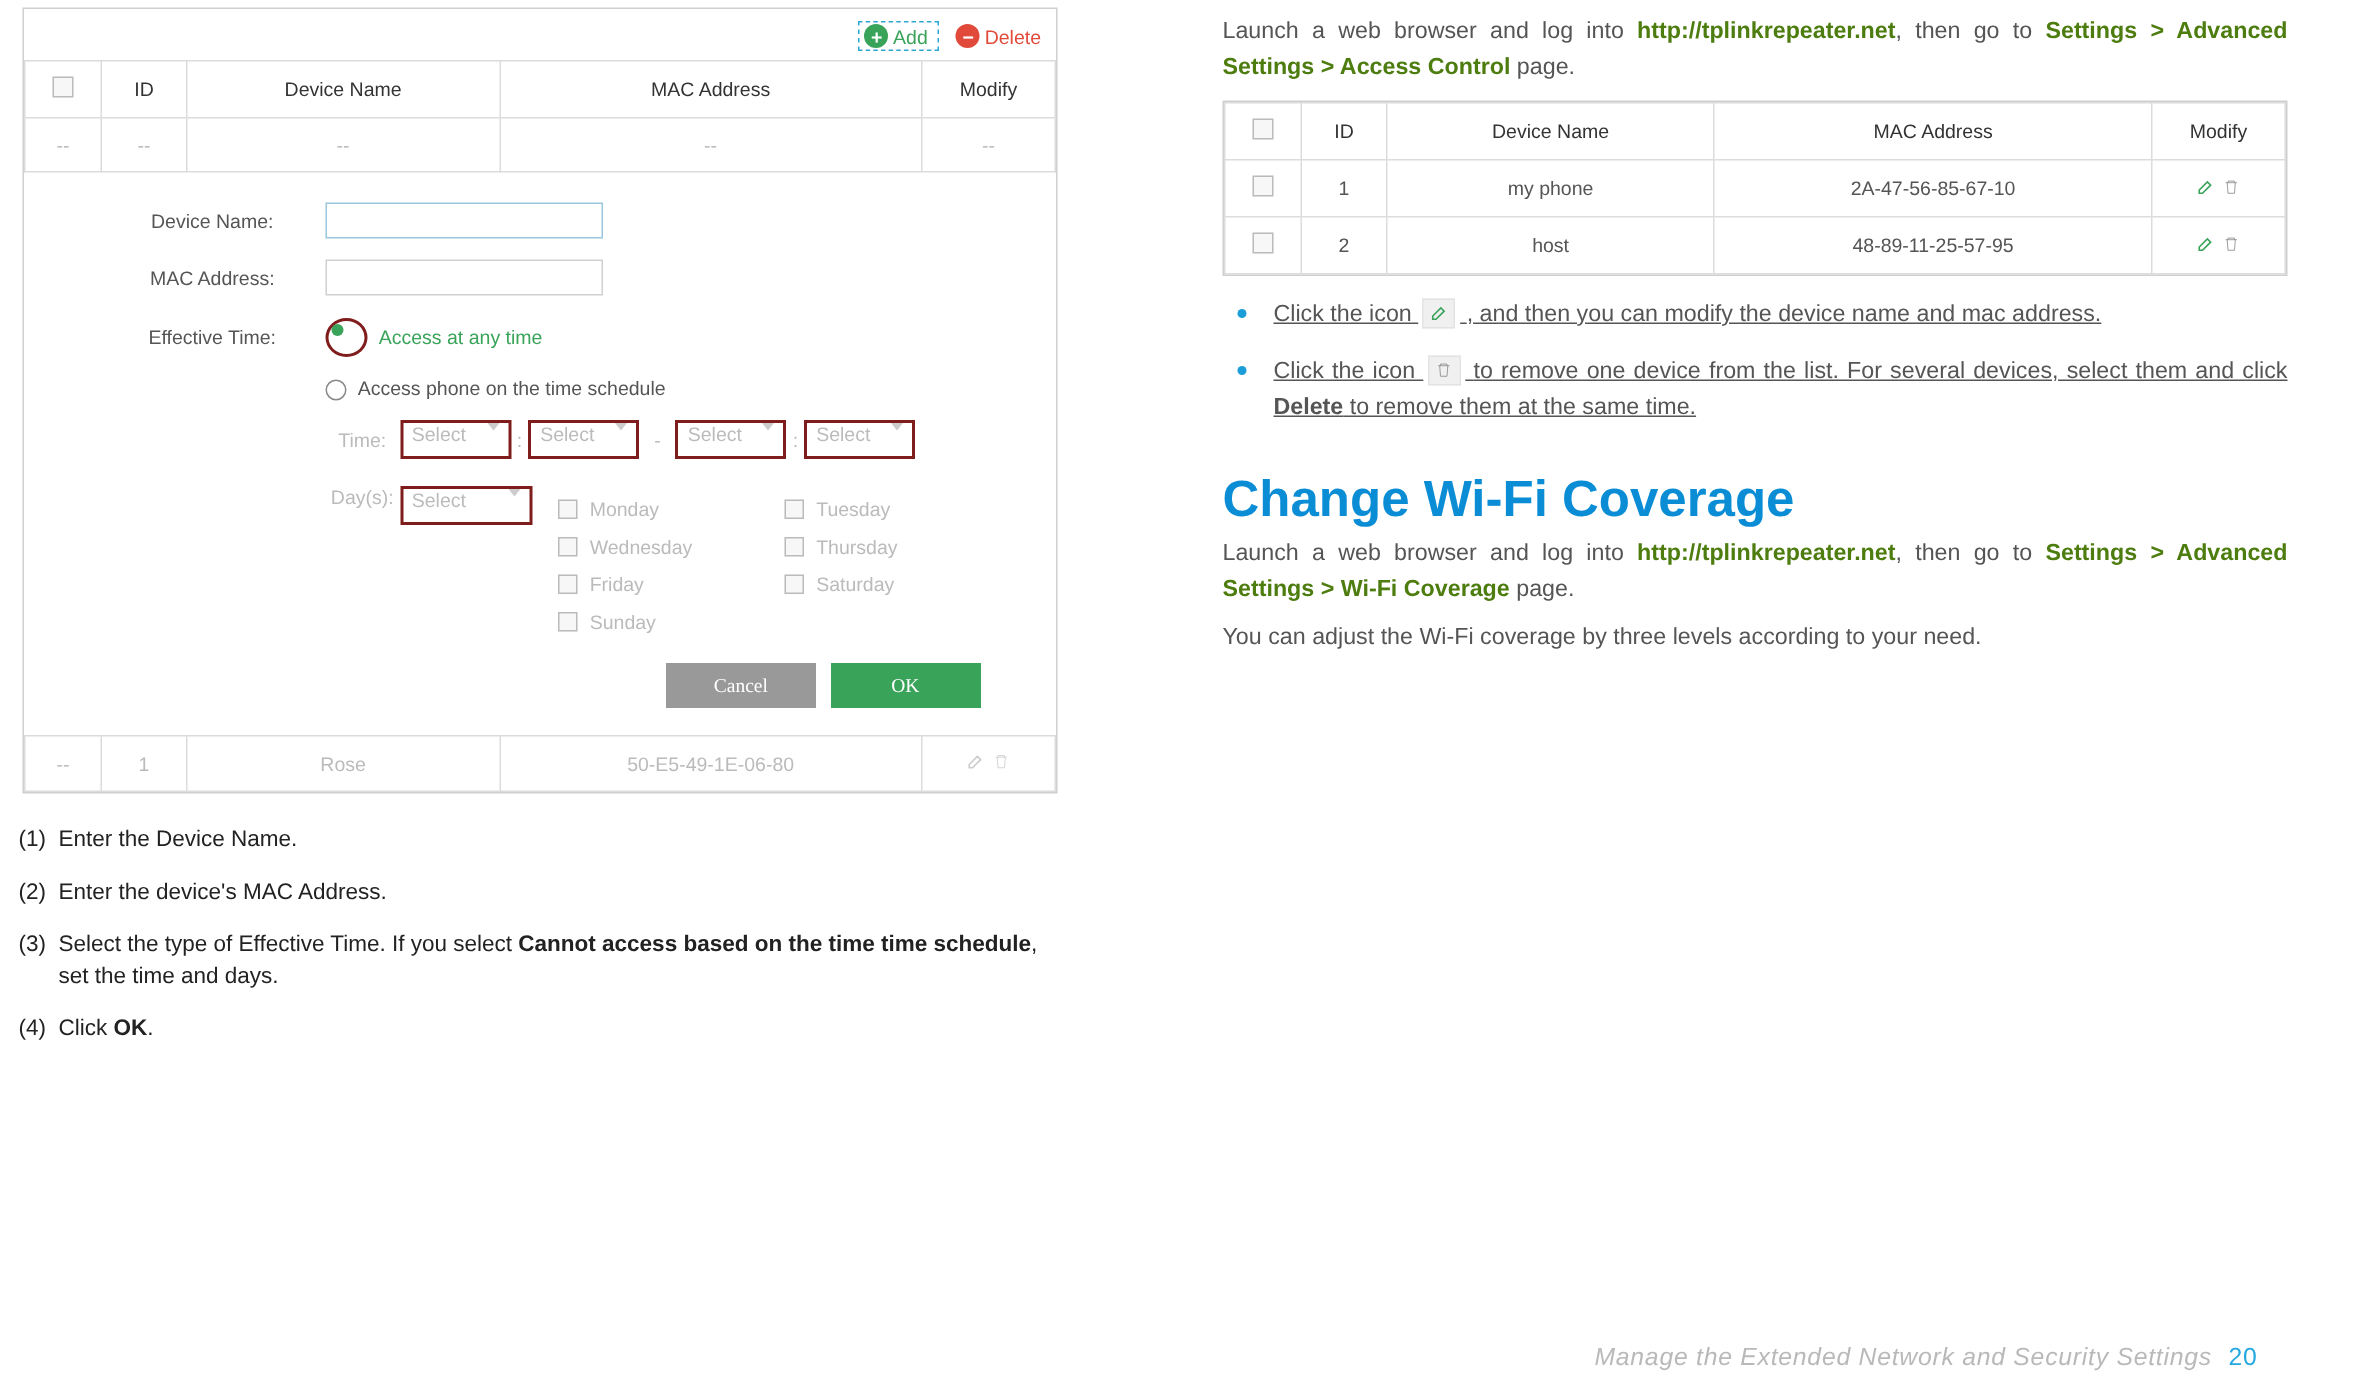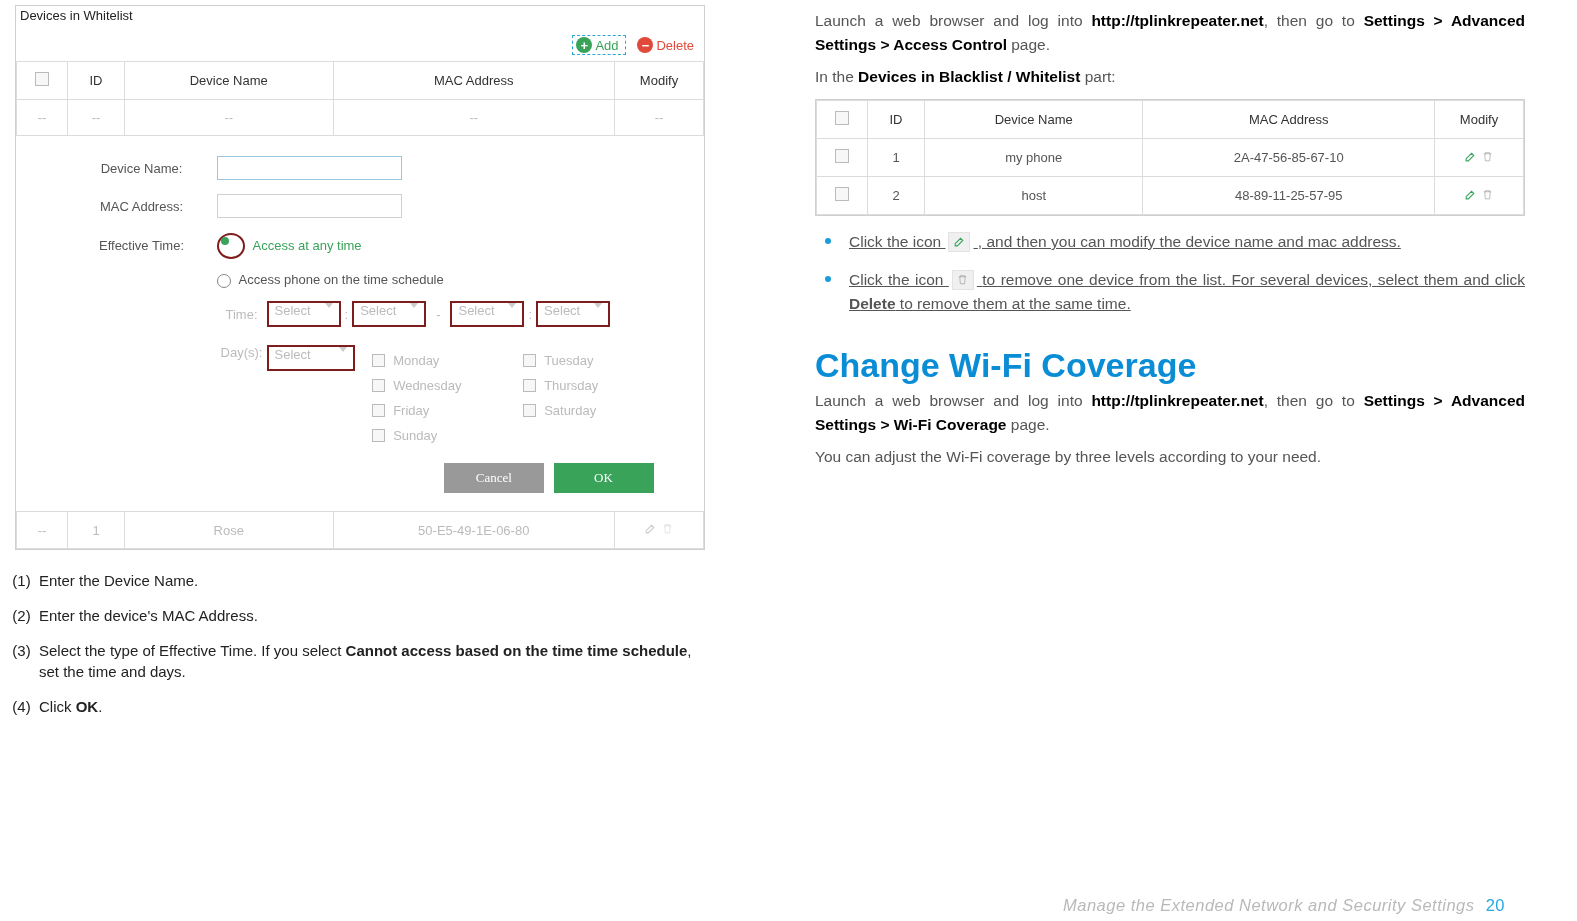--- a/index.html
+++ b/index.html
@@ -131,21 +131,21 @@
 
   
   ol.inst { padding-left: 24px; margin-top: 20px; }
   ol.inst > li { margin-bottom: 14px; font-size: 15px; color: #222; line-height: 1.4; }
   ol.inst > li::marker { content: "(" counter(list-item) ")  "; }
 
   
   .h2blue { color: #0b8dd6; font-size: 20px; margin: 0 0 8px 0; font-weight: normal; }
   .h1blue { color: #0b8dd6; font-size: 34px; font-weight: bold; margin: 30px 0 4px 0; }
   .prose { font-size: 15.5px; color: #555; line-height: 1.55; text-align: justify; margin: 4px 0 8px 0; }
-  .prose b { color: #000000; }
+  .prose b { color: #4d7c0f; }
   .bulleted { list-style: none; padding-left: 34px; margin: 14px 0 6px 0; }
   .bulleted li { position: relative; margin-bottom: 14px; font-size: 15.5px; color: #555; line-height: 1.55; text-align: justify; text-decoration: underline; }
   .bulleted li::before {
     content: ""; position: absolute; left: -24px; top: 8px;
     width: 6px; height: 6px; border-radius: 50%; background: #1b9dd8;
   }
 
   .iconbox {
     display: inline-flex; align-items: center; justify-content: center;
     width: 20px; height: 18px; background: #f0f0f0; border: 1px solid #e3e3e3;
@@ -173,21 +173,20 @@
 
 </style>
 </head>
 <body>
 
 <div class="page">
 
   <div class="col">
 
     <div class="panel-border">
-      <div class="panel-head">Devices in Whitelist</div>
 
       <div class="btnrow">
         <span class="addbtn">
           <span class="circ plus">+</span>
           <span>Add</span>
         </span>
         <span class="delbtn">
           <span class="circ minus">−</span>
           <span>Delete</span>
         </span>
@@ -339,23 +338,20 @@
       </li>
     </ol>
 
   </div>
 
   <div class="col" style="width:710px;height:910px;">
 
 
     <p class="prose">
       <span>Launch a web browser and log into </span><b>http://tplinkrepeater.net</b><span>, then go to </span><b>Settings &gt; Advanced Settings &gt; Access Control</b><span> page.</span>
-    </p>
-    <p class="prose">
-      <span>In the </span><b>Devices in Blacklist / Whitelist</b><span> part:</span>
     </p>
 
     <div class="panel-border" style="margin:10px 0 4px 0;">
       <table class="uitab">
         <tbody>
             <tr>
           <th class="chkcell"><span class="cb"></span></th>
           <th class="idcell">ID</th>
           <th>Device Name</th>
           <th>MAC Address</th>

